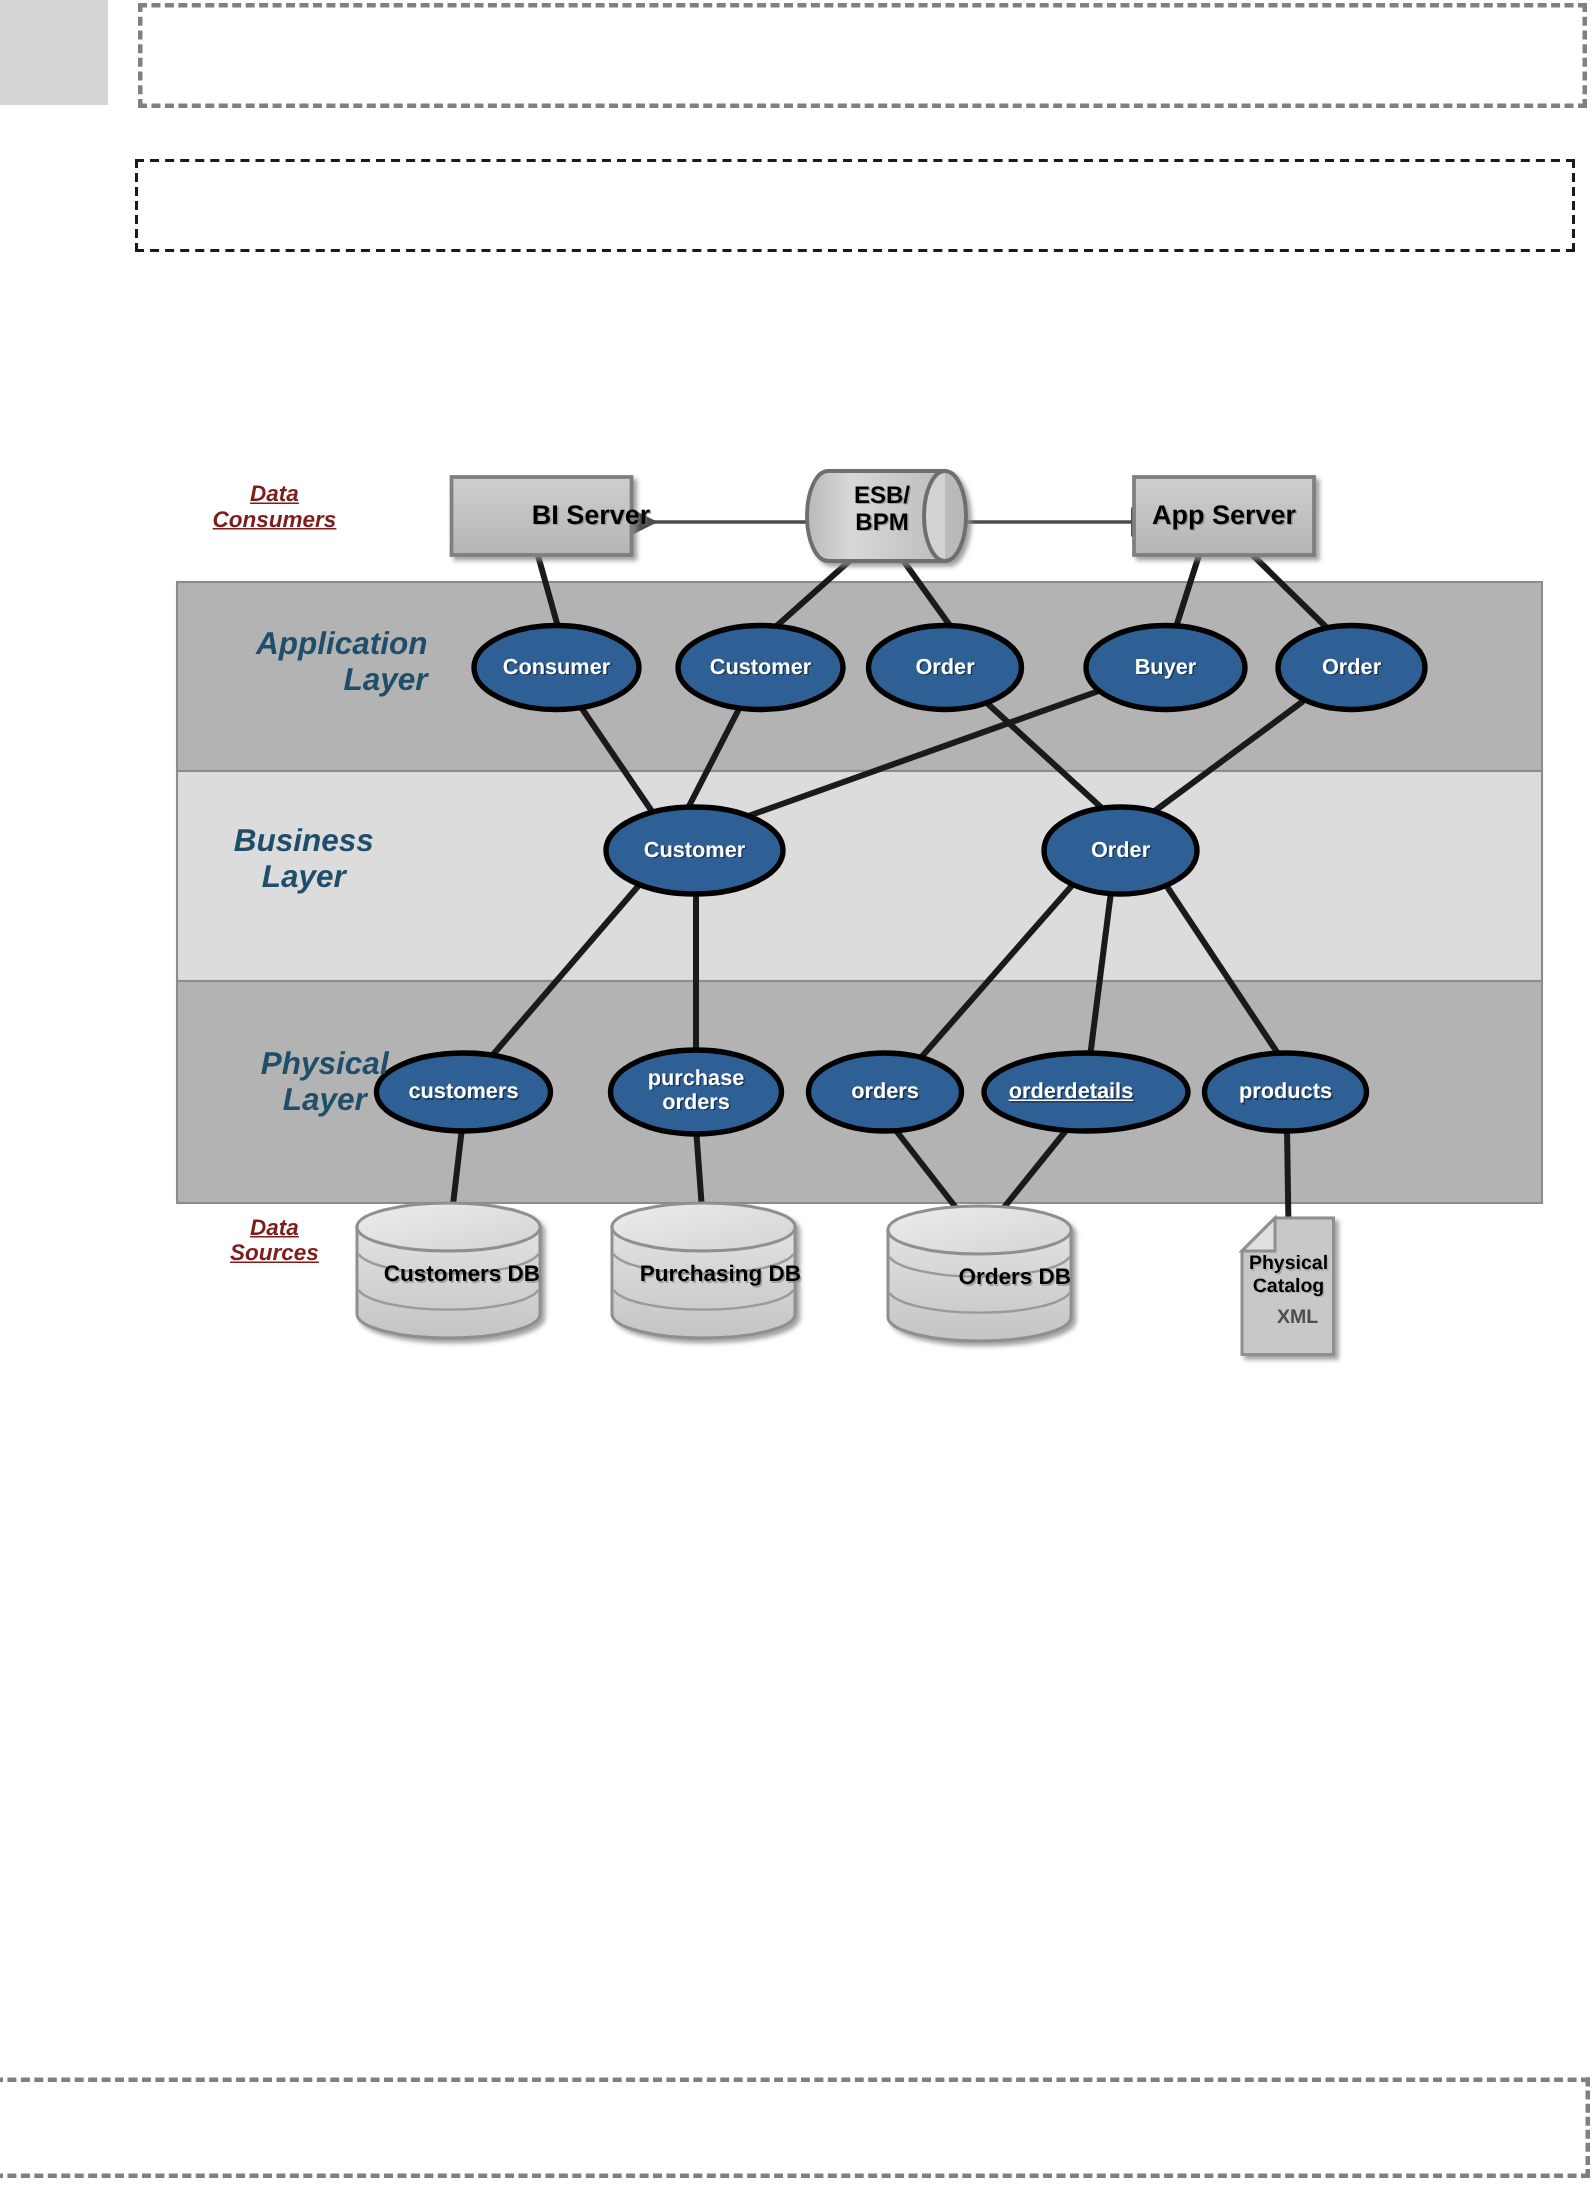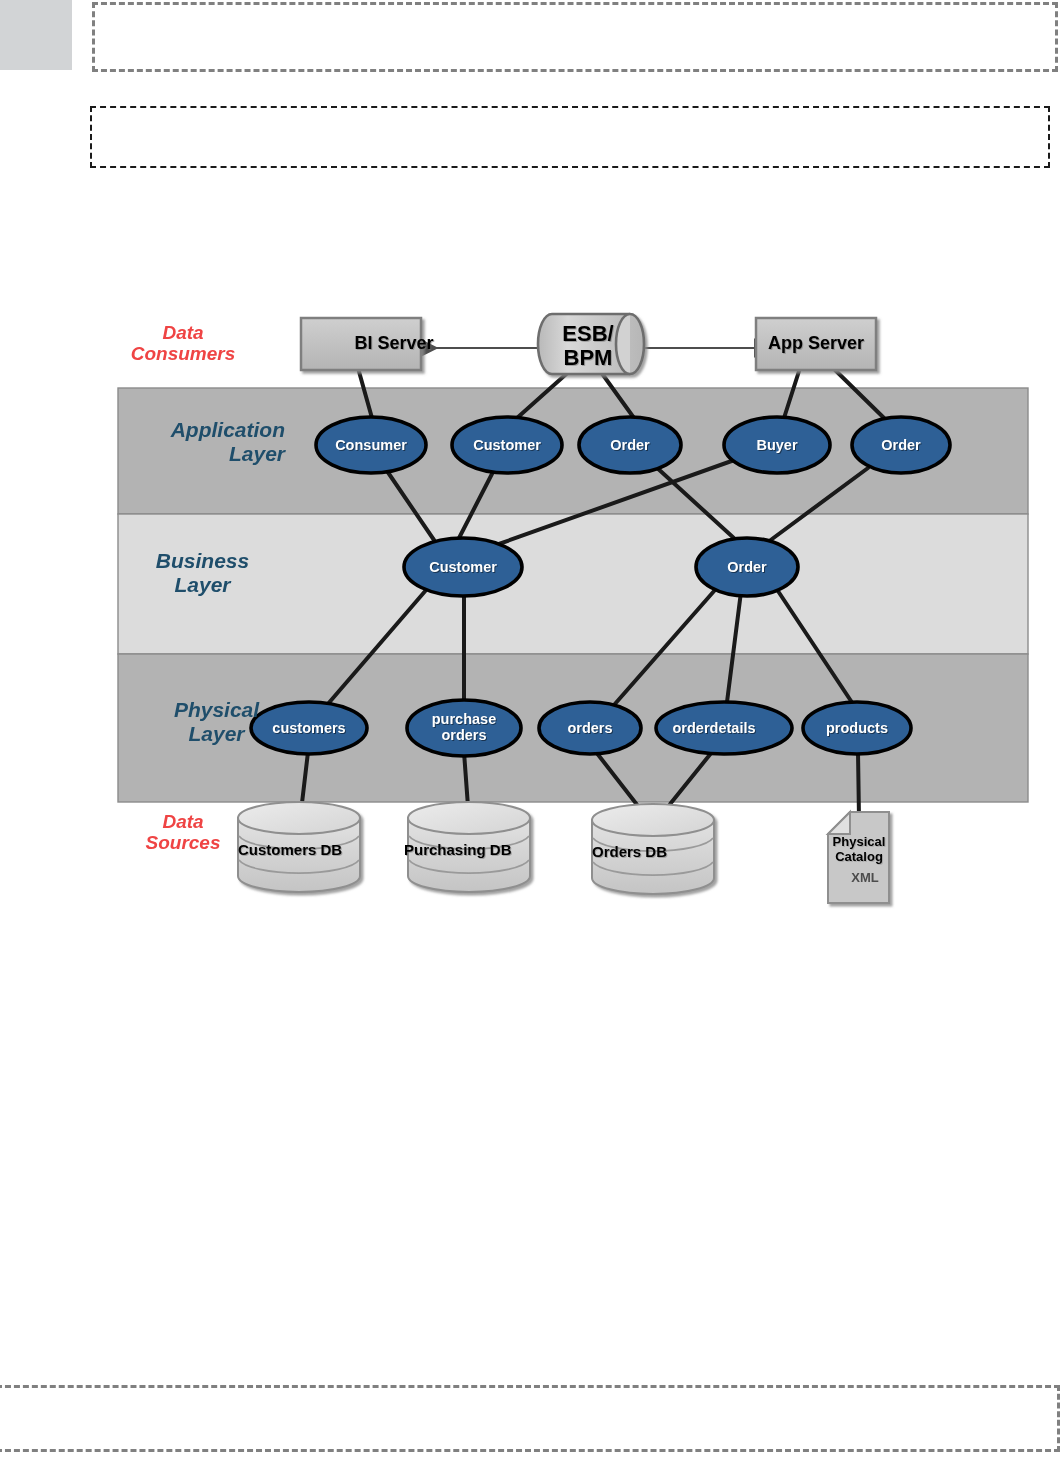--- a/index.html
+++ b/index.html
@@ -75,22 +75,23 @@
     position: absolute;
     font-weight: bold;
     font-style: italic;
     text-align: center;
     line-height: 1.12;
     white-space: pre-line;
     pointer-events: none;
   }
   .side-label-consumers,
   .side-label-sources {
-    color: #ef4444;
-    font-size: 19px;
+    color: #7f1d1d;
+    font-size: 15px;
+    text-decoration: underline;
   }
   .side-label-layer {
     color: #1f4e6b;
     font-size: 21px;
   }
   .node-text {
     position: absolute;
     color: #ffffff;
     font-size: 14.5px;
     font-weight: bold;
@@ -112,21 +113,21 @@
     white-space: pre-line;
     text-shadow: 1px 1px 0 rgba(120,120,120,0.55);
     pointer-events: none;
   }
   .db-text {
     position: absolute;
     color: #000000;
     font-size: 15px;
     font-weight: bold;
     font-style: normal;
-    text-align: left;
+    text-align: right;
     line-height: 1.1;
     white-space: pre-line;
     text-shadow: 1px 1px 0 rgba(130,130,130,0.6);
     pointer-events: none;
   }
   .doc-text {
     position: absolute;
     color: #000000;
     font-size: 13px;
     font-weight: bold;
@@ -296,37 +297,37 @@
 Layer</div>
   <div class="lbl side-label-layer" style="left:120px; top:259px; width:165px;">Business
 Layer</div>
   <div class="lbl side-label-layer" style="left:120px; top:408px; width:165px;padding-left:14px;">Physical
 Layer</div>
   <div class="lbl side-label-sources" style="left:118px; top:521px; width:130px;">Data
 Sources</div>
 
   <div class="box-text" style="left:301px; top:44px; width:120px;padding-left:33px;">BI Server</div>
   <div class="box-text" style="left:756px; top:44px; width:120px;">App Server</div>
-  <div class="box-text" style="left:546px; top:32px; width:84px; font-size:22px;">ESB/
+  <div class="box-text" style="left:546px; top:32px; width:84px; font-size:16px;">ESB/
 BPM</div>
 
   <div class="node-text" style="left:311px; top:147px; width:120px;">Consumer</div>
   <div class="node-text" style="left:447px; top:147px; width:120px;">Customer</div>
   <div class="node-text" style="left:575px; top:147px; width:110px;">Order</div>
   <div class="node-text" style="left:722px; top:147px; width:110px;">Buyer</div>
   <div class="node-text" style="left:846px; top:147px; width:110px;">Order</div>
 
   <div class="node-text" style="left:403px; top:269px; width:120px;">Customer</div>
   <div class="node-text" style="left:692px; top:269px; width:110px;">Order</div>
 
   <div class="node-text" style="left:249px; top:430px; width:120px;">customers</div>
   <div class="node-text" style="left:407px; top:421px; width:114px;">purchase
 orders</div>
   <div class="node-text" style="left:535px; top:430px; width:110px;">orders</div>
-  <div class="node-text" style="left:656px; top:430px; width:116px;">orderdetails</div>
+  <div class="node-text" style="left:656px; top:430px; width:116px;text-decoration:underline;">orderdetails</div>
   <div class="node-text" style="left:803px; top:430px; width:108px;">products</div>
 
   <div class="db-text" style="left:238px; top:552px; width:122px;">Customers DB</div>
   <div class="db-text" style="left:404px; top:552px; width:130px;">Purchasing DB</div>
   <div class="db-text" style="left:592px; top:554px; width:122px;">Orders DB</div>
   <div class="doc-text" style="left:829px; top:544px; width:60px;">Physical
 Catalog</div>
   <div class="doc-text-sub" style="left:829px; top:580px; width:72px;">XML</div>
 
   <div class="hit" style="left:301px; top:28px; width:120px; height:52px;"></div>

